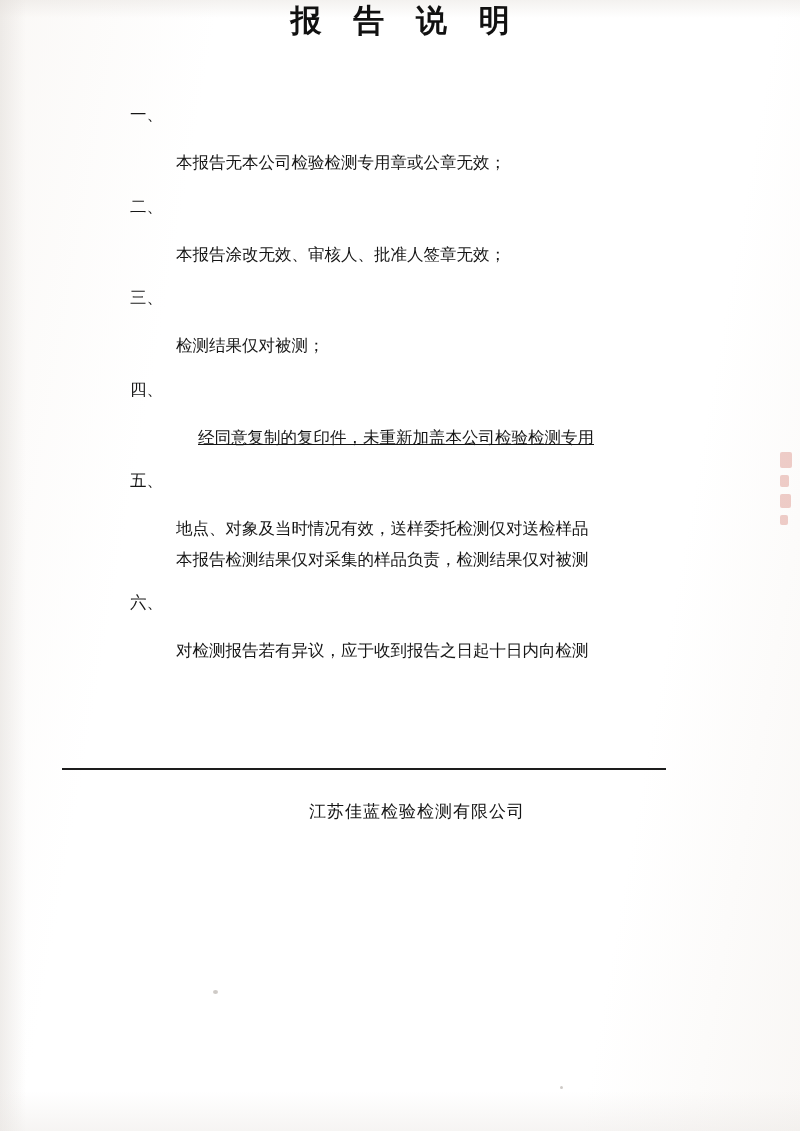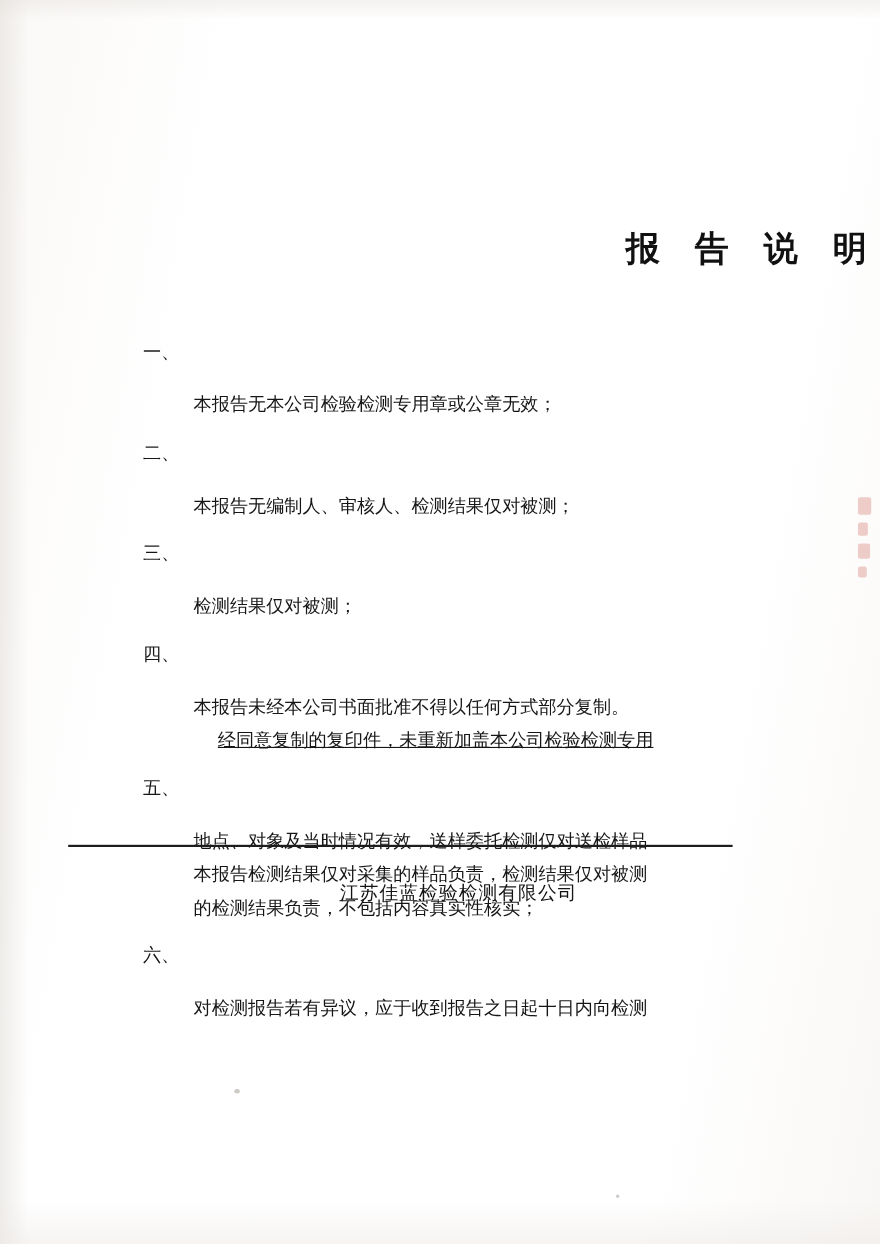--- a/index.html
+++ b/index.html
@@ -44,25 +44,24 @@
     pointer-events: none;
   }
 
   .content {
     position: absolute;
     left: 0; top: 0;
     width: 800px;
   }
 
   .doc-title {
-    text-align: right;
+    text-align: center;
     font-size: 31px;
     font-weight: bold;
     letter-spacing: 12px;
-    margin-top: 205px;
     text-indent: 12px;
     color: #111;
     font-family: "Liberation Serif", "DejaVu Serif", serif;
   }
 
   .clause-list {
     margin: 58px auto 0 auto;
     width: 540px;
     padding: 0;
     list-style: none;
@@ -166,45 +165,43 @@
       <li class="clause">
         <span class="clause-num">一、</span>
         <span class="clause-body">
           <p>本报告无本公司检验检测专用章或公章无效；</p>
         </span>
       </li>
 
       <li class="clause">
         <span class="clause-num">二、</span>
         <span class="clause-body">
-          <p>本报告无编制人、审核人、检测结果仅对被测；</p>
+          <p>本报告涂改无效、审核人、批准人签章无效；</p>
         </span>
       </li>
 
       <li class="clause">
         <span class="clause-num">三、</span>
         <span class="clause-body">
           <p>检测结果仅对被测；</p>
         </span>
       </li>
 
       <li class="clause">
         <span class="clause-num">四、</span>
         <span class="clause-body">
-          <p>本报告未经本公司书面批准不得以任何方式部分复制。</p>
           <p class="indent">经同意复制的复印件，未重新加盖本公司检验检测专用</p>
         </span>
       </li>
 
       <li class="clause">
         <span class="clause-num">五、</span>
         <span class="clause-body">
           <p>地点、对象及当时情况有效，送样委托检测仅对送检样品</p>
           <p>本报告检测结果仅对采集的样品负责，检测结果仅对被测</p>
-          <p>的检测结果负责，不包括内容真实性核实；</p>
         </span>
       </li>
 
       <li class="clause">
         <span class="clause-num">六、</span>
         <span class="clause-body">
           <p>对检测报告若有异议，应于收到报告之日起十日内向检测</p>
         </span>
       </li>
 

